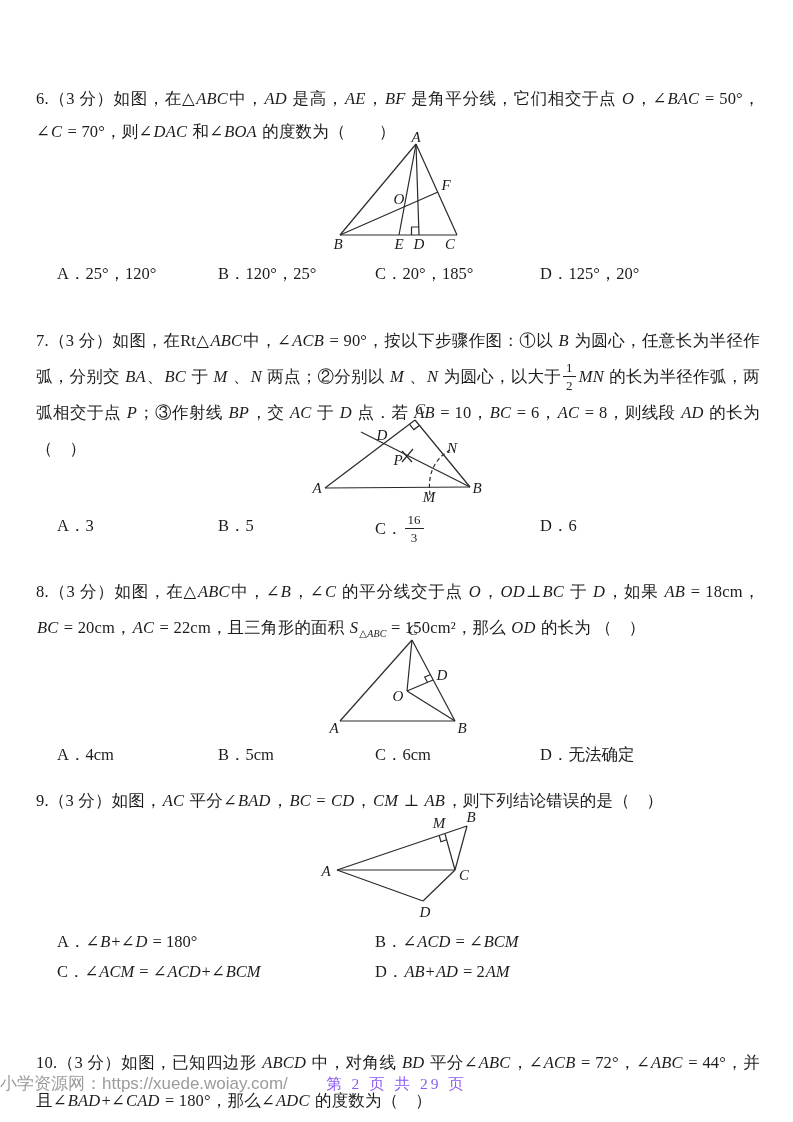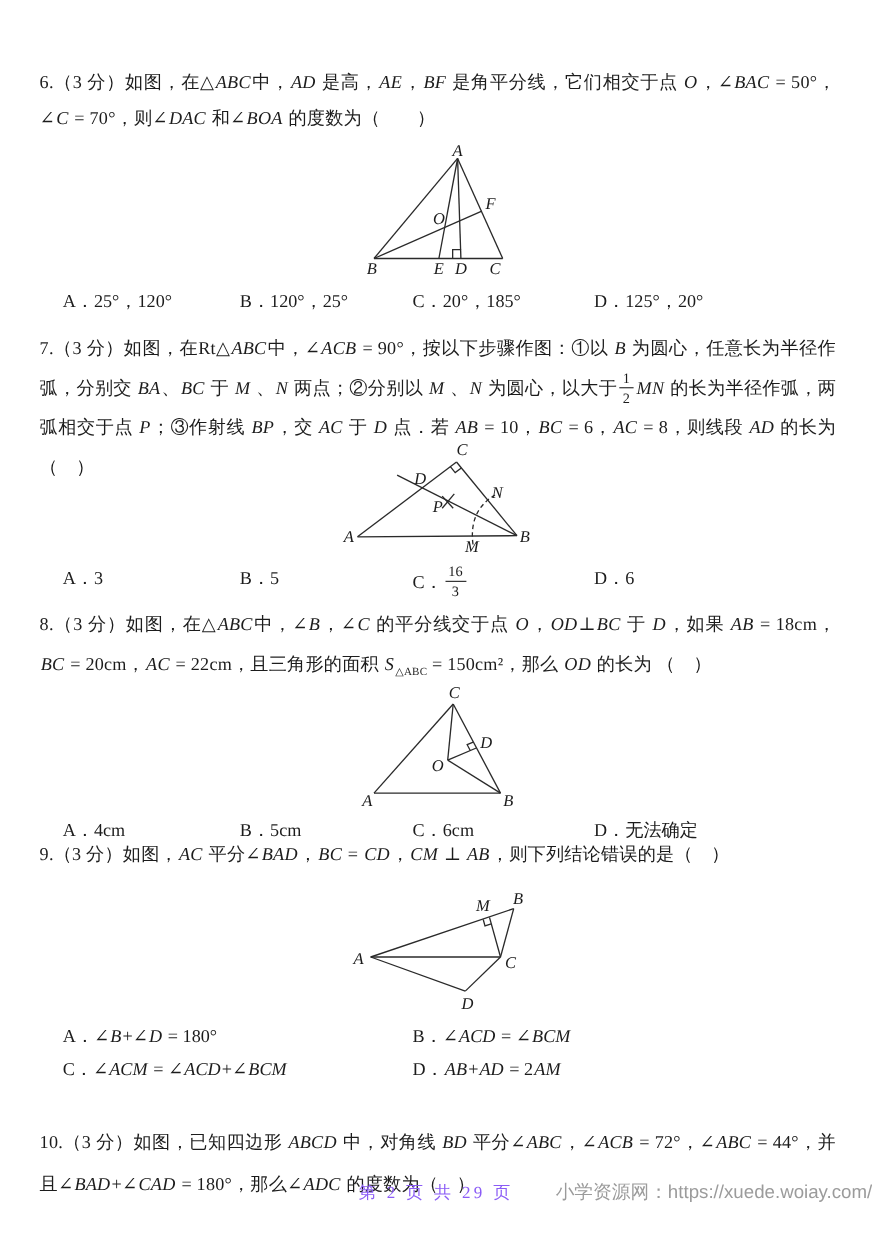--- a/index.html
+++ b/index.html
@@ -2,39 +2,39 @@
 <html><head>
 <meta charset="utf-8">
 <style>
   html,body{margin:0;padding:0;background:#ffffff;}
   .page{
     position:relative;width:793px;height:1122px;background:#ffffff;overflow:hidden;
     font-family:"Liberation Serif","DejaVu Serif",serif;color:#1c1c1c;
   }
   .stem{
     position:absolute;left:36px;width:724px;font-size:16.5px;line-height:33px;
-    text-align:justify;letter-spacing:0.2px;
+    text-align:justify;letter-spacing:0.2px;margin-top:24px;
   }
   .stem.lh36{line-height:36px;}
   .stem.lh38{line-height:38px;}
   .mv{font-style:italic;font-family:"Liberation Serif","DejaVu Serif",serif;padding:0 1px;}
-  .msub{font-size:10px;}
+  .msub{font-size:10px;font-style:italic;}
   .frac{display:inline-block;vertical-align:middle;text-align:center;line-height:1;margin:0 2px;position:relative;top:-2px;}
   .frac .fn{display:block;font-size:13px;padding:0 3px 2px;}
   .frac .fd{display:block;font-size:13px;border-top:1px solid #222;padding-top:2px;}
   .opts{position:absolute;left:36px;width:724px;height:26px;font-size:16.5px;}
   .opt{position:absolute;top:0;white-space:nowrap;}
   .c1{left:21px}.c2{left:182px}.c3{left:339px}.c4{left:504px}
   .r2{top:30px}
   .fig{position:absolute;}
   .fig line,.fig path,.fig polyline{stroke:#2a2a2a;stroke-width:1.2;fill:none;}
   .fig .dash{stroke-dasharray:4 3;}
   .flbl{font:italic 15px "Liberation Serif","DejaVu Serif",serif;fill:#1c1c1c;}
   .watermark{
-    position:absolute;top:1072px;left:0;width:100%;text-align:right;
+    position:absolute;top:1072px;left:0;width:100%;text-align:left;
     color:#9b9b9b;font-size:17px;font-family:"Liberation Sans","DejaVu Sans",sans-serif;
   }
   .pagenum{
     position:absolute;top:1074px;left:0;width:100%;text-align:center;
     color:#8b5cf6;font-size:15.5px;letter-spacing:3px;
   }
 </style>
 </head>
 <body>
 

